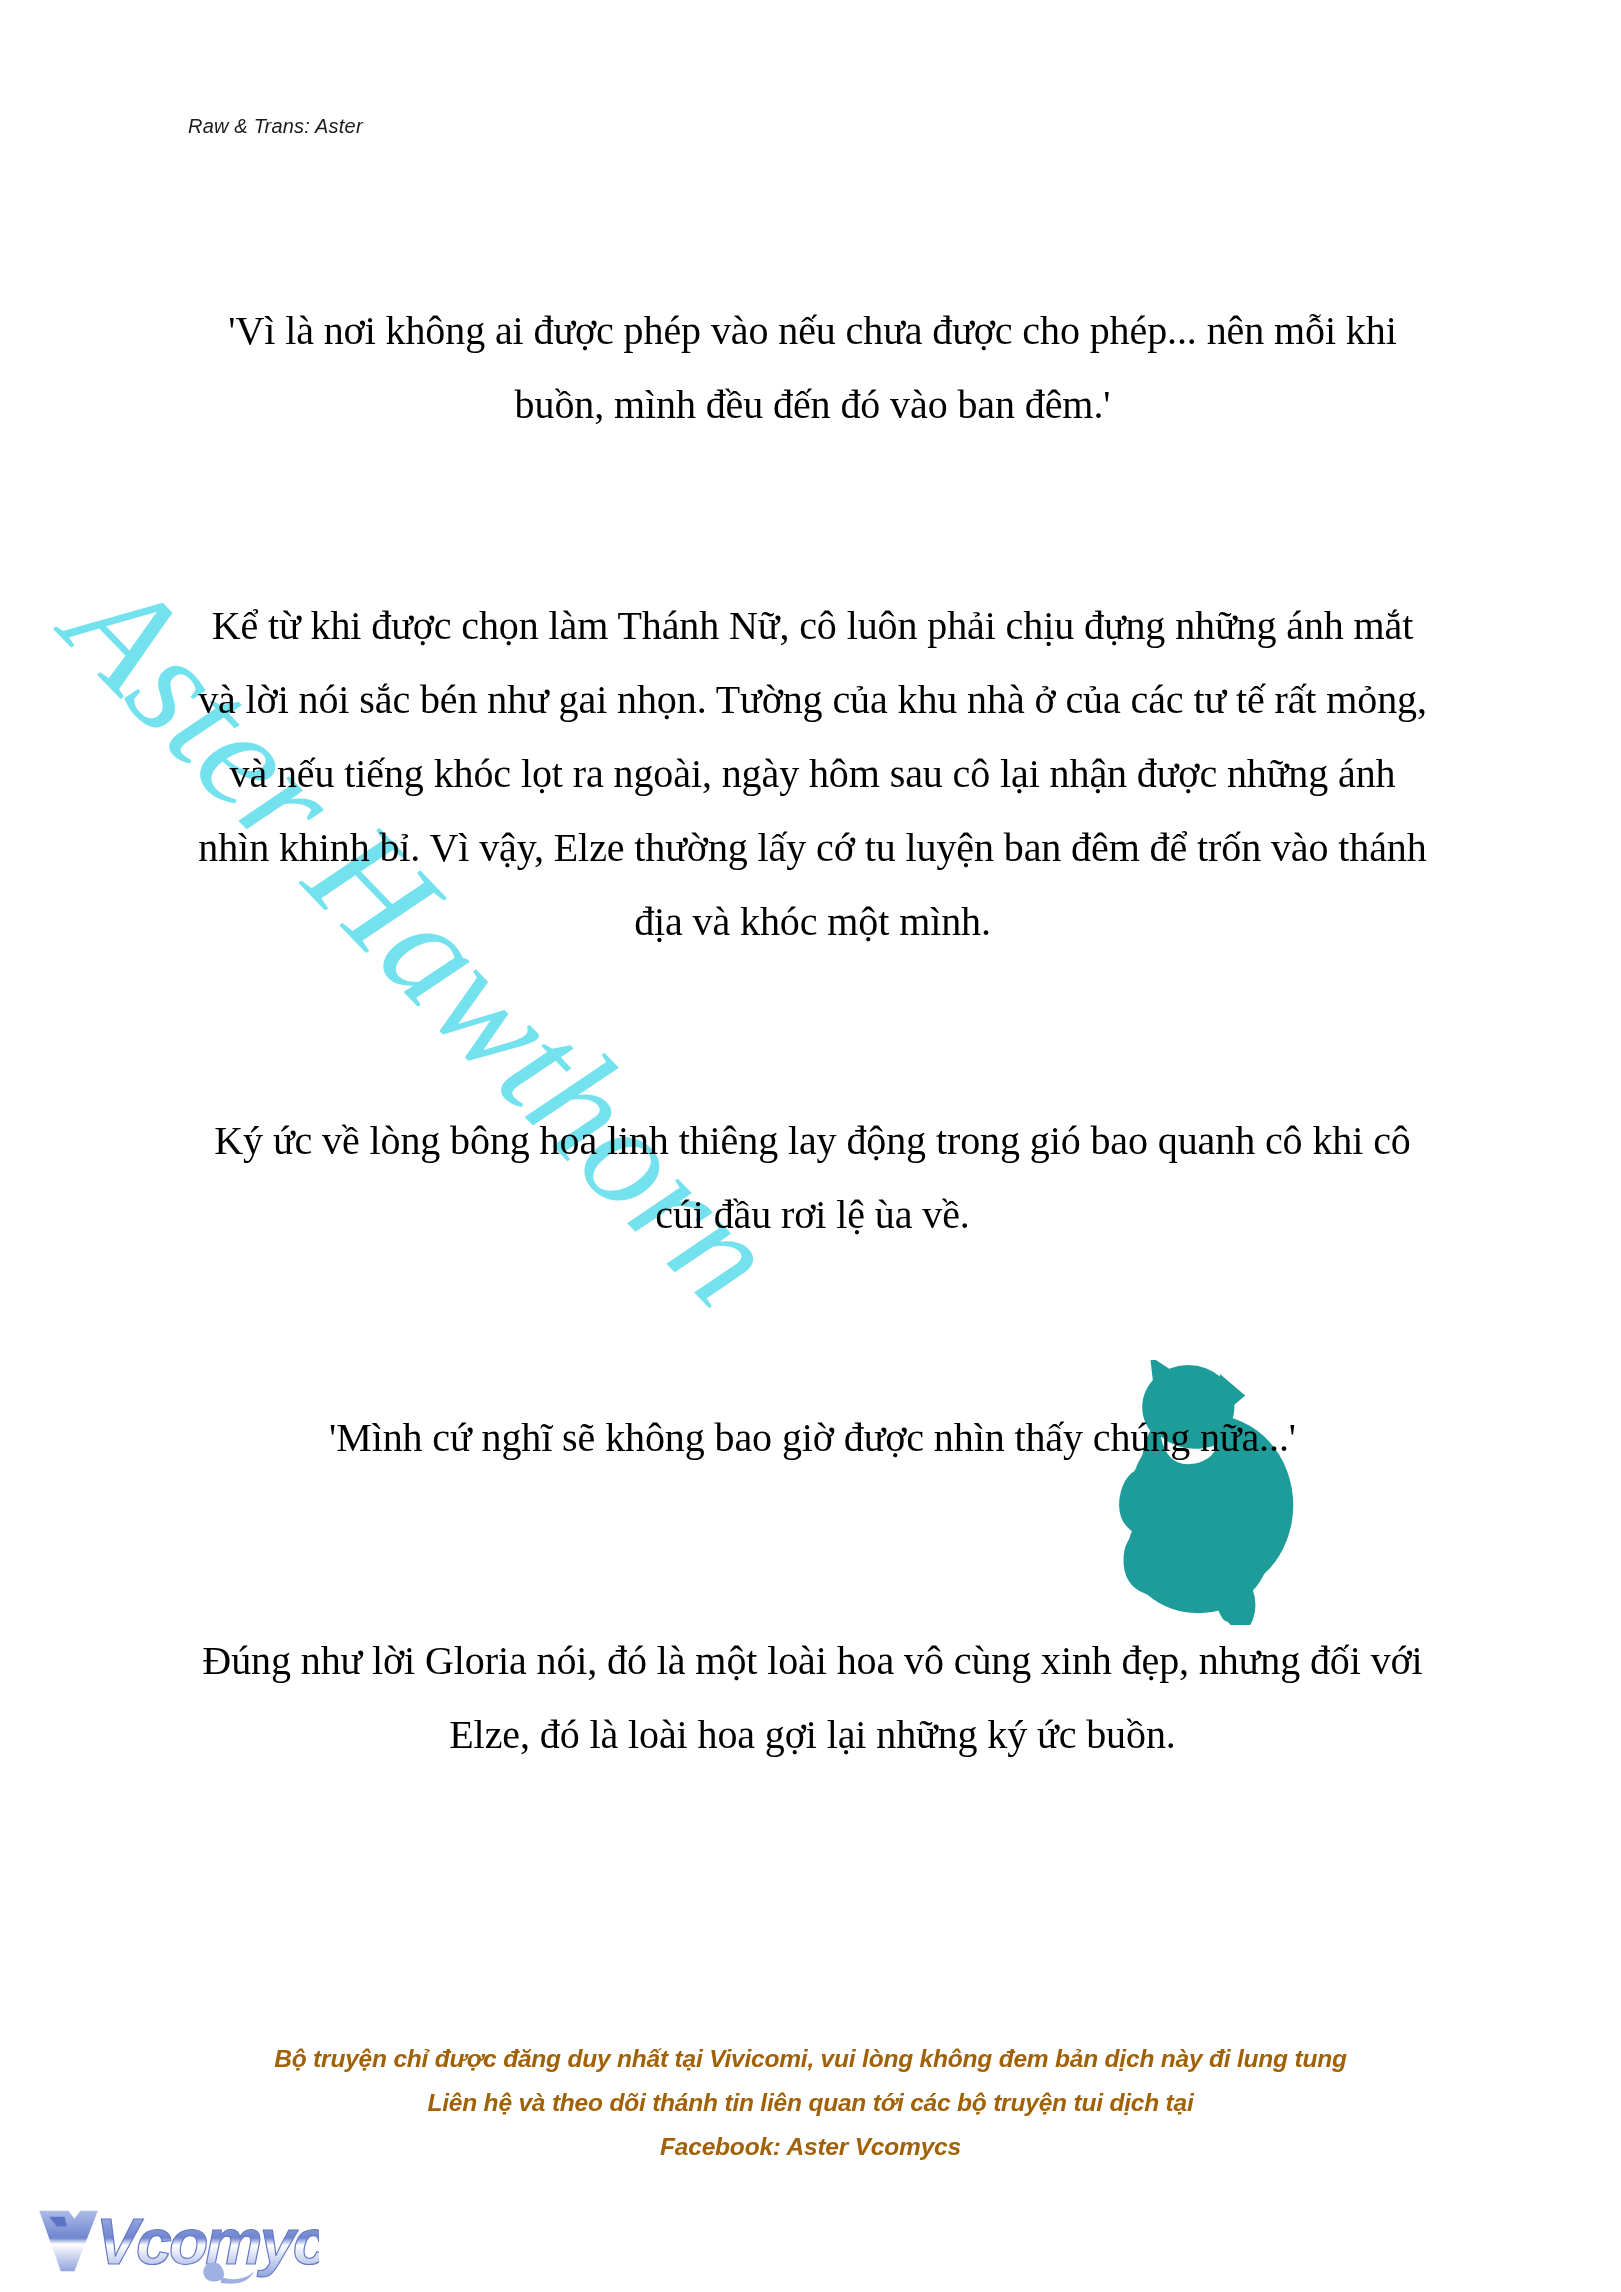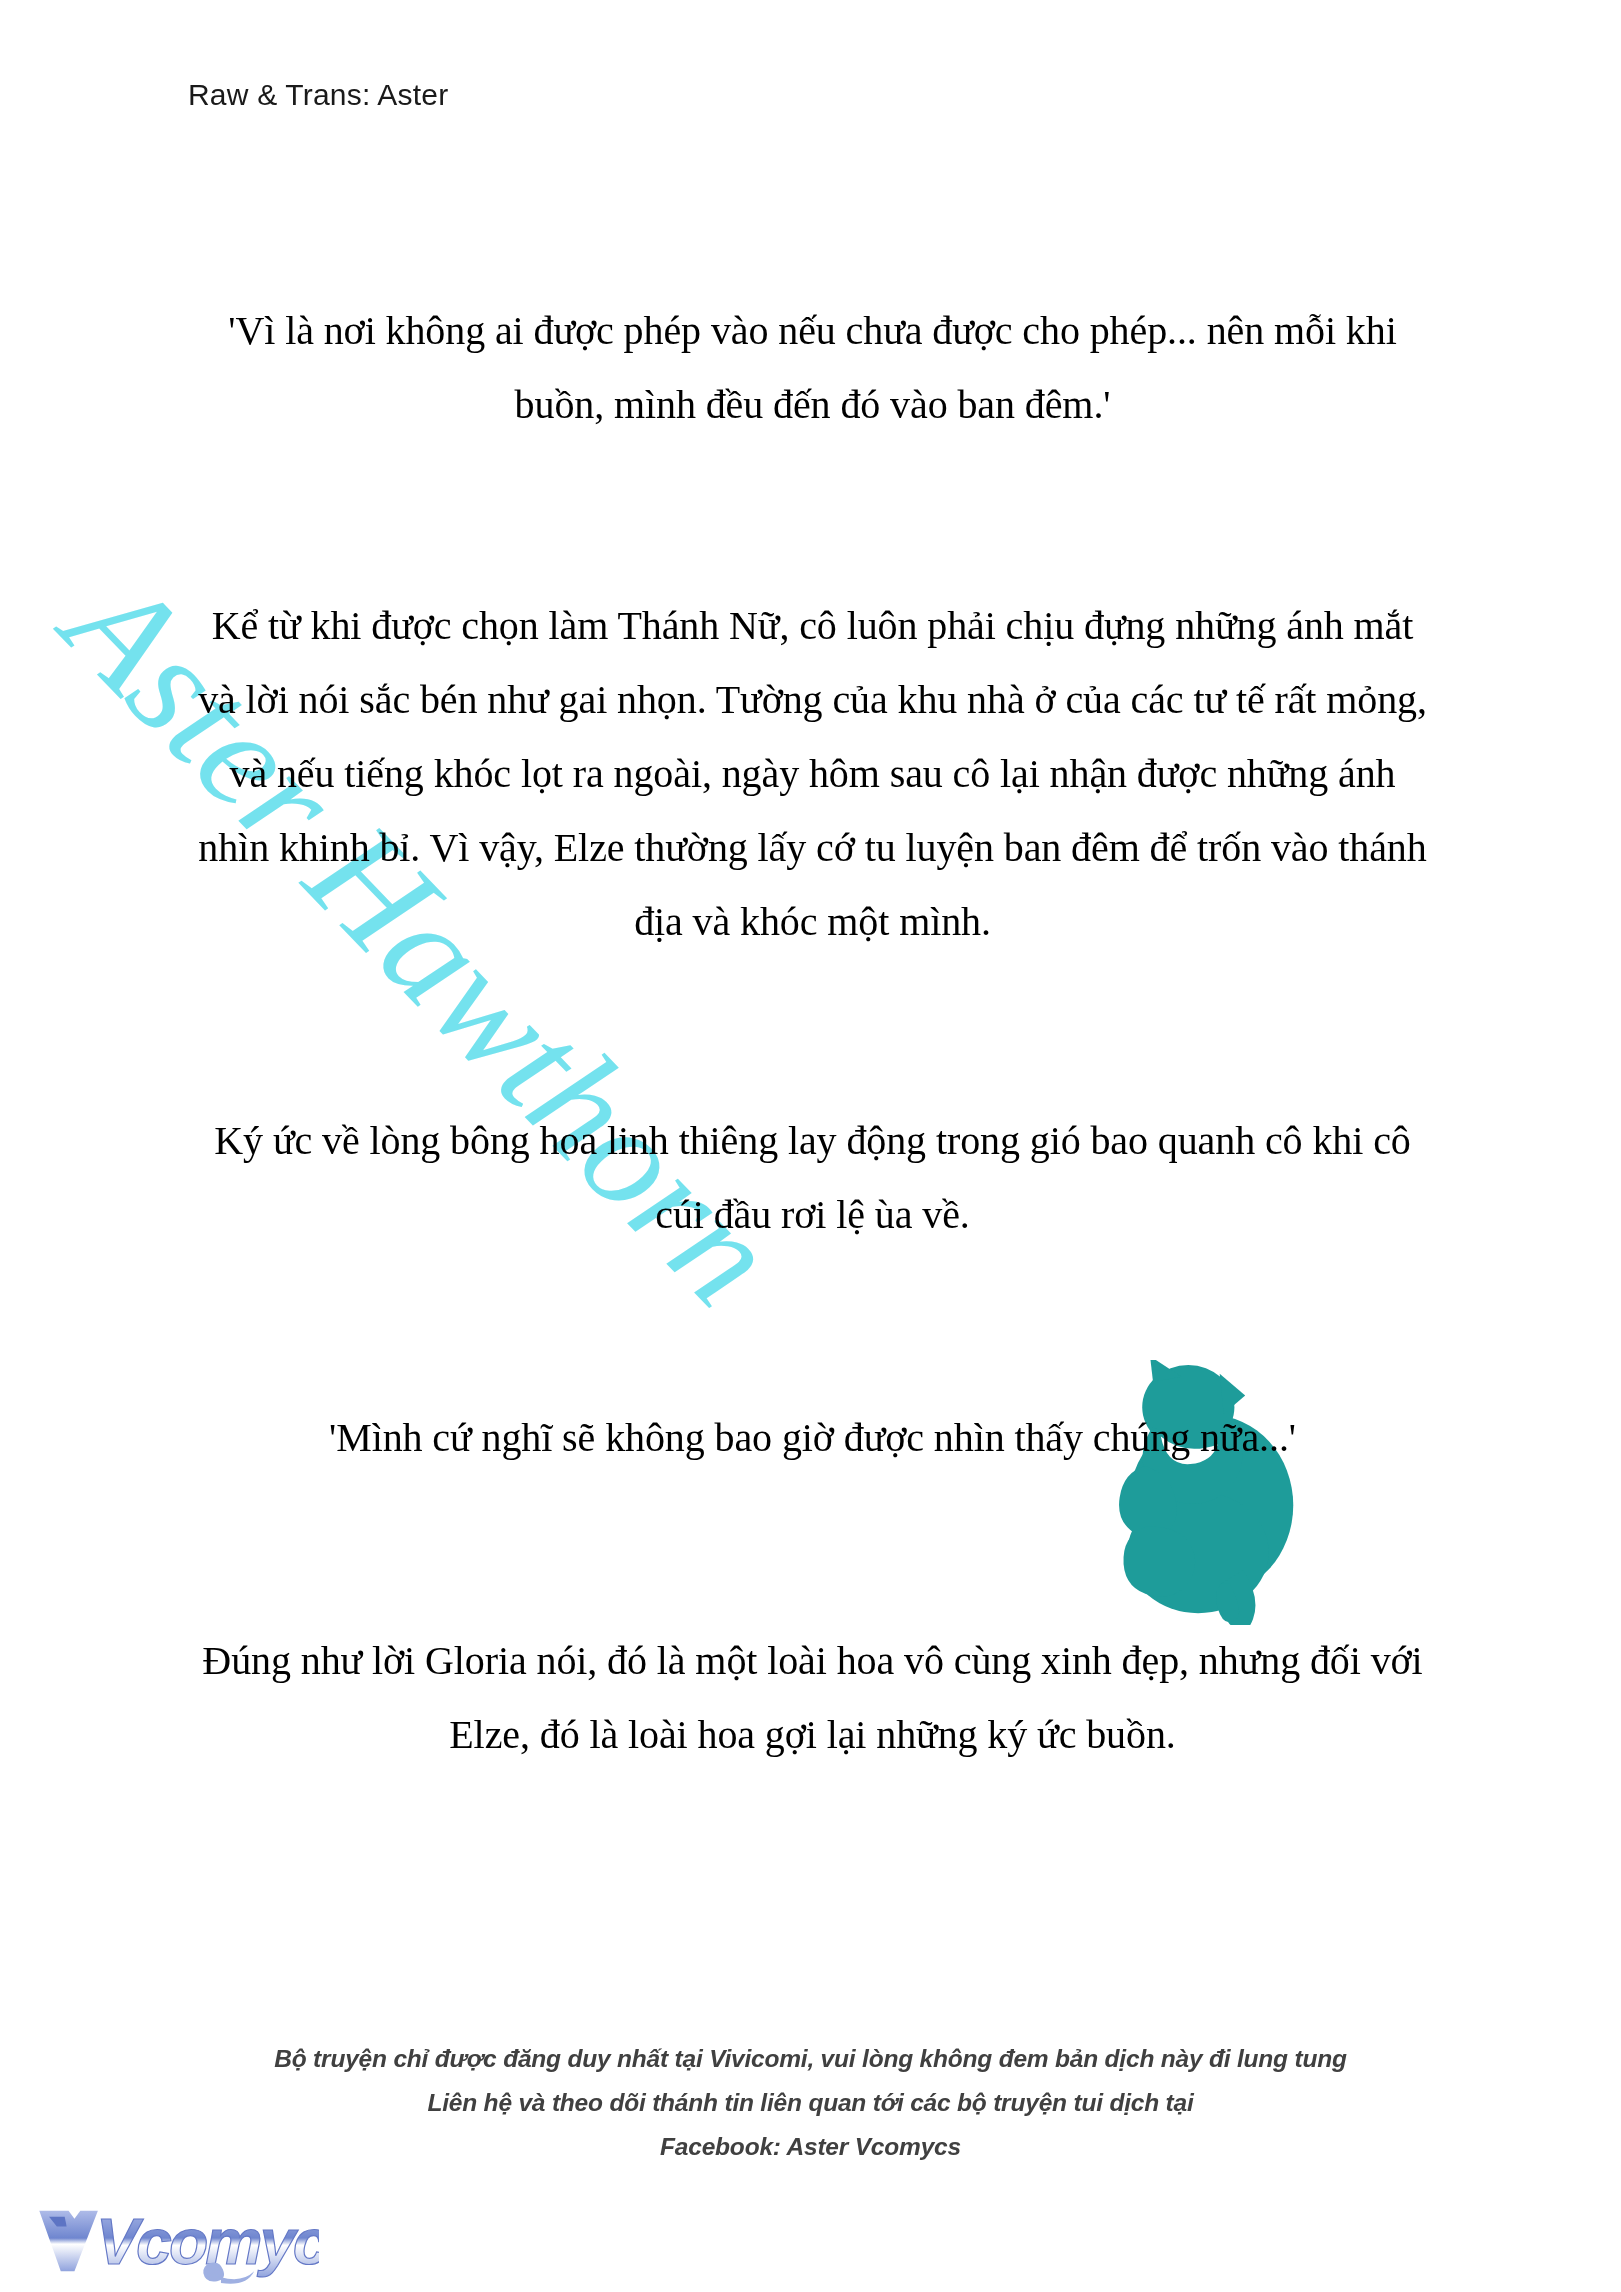--- a/index.html
+++ b/index.html
@@ -13,27 +13,28 @@
     height: 2293px;
     background: #ffffff;
     overflow: hidden;
     font-family: "Liberation Serif", "DejaVu Serif", serif;
   }
 
   
   #header {
     position: absolute;
     left: 188px;
-    top: 80px;
+    top: 112px;
     font-family: "Liberation Sans", "DejaVu Sans", sans-serif;
-    font-size: 30px;
+    font-size: 20px;
     line-height: 29px;
     color: #1a1a1a;
     letter-spacing: 0.2px;
     white-space: nowrap;
+    font-style: italic;
   }
 
   
   #watermark {
     position: absolute;
     left: 147px;
     top: 549px;
     width: 980px;
     transform: rotate(46deg);
     transform-origin: 0 0;
@@ -89,21 +90,21 @@
     width: 1621px;
     text-align: center;
     z-index: 5;
   }
   #footer-notice .fline {
     font-family: "Liberation Sans", "DejaVu Sans", sans-serif;
     font-style: italic;
     font-weight: bold;
     font-size: 24.5px;
     line-height: 44px;
-    color: #404040;
+    color: #a16207;
     letter-spacing: -0.2px;
   }
 
   
   #logo {
     position: absolute;
     left: 35px;
     top: 2203px;
     width: 284px;
     height: 84px;

